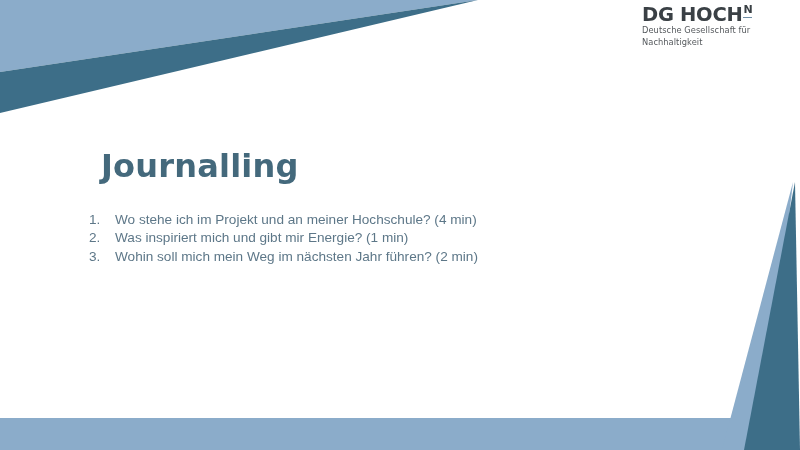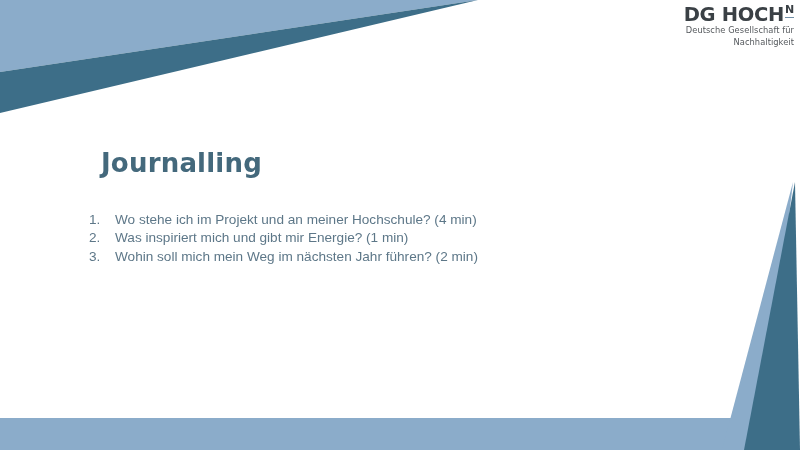--- a/index.html
+++ b/index.html
@@ -22,21 +22,21 @@
     inset: 0;
     width: 800px;
     height: 450px;
     pointer-events: none;
   }
   .logo {
     position: absolute;
     left: 642px;
     top: 4px;
     width: 152px;
-    text-align: right;
+    text-align: left;
   }
   .logo-wordmark {
     font-family: "DejaVu Sans", sans-serif;
     font-weight: bold;
     font-size: 19.5px;
     letter-spacing: -0.3px;
     color: #3a4045;
     line-height: 1;
     white-space: nowrap;
   }
@@ -53,21 +53,21 @@
     color: #55595d;
     line-height: 1.45;
     letter-spacing: 0.05px;
   }
   .title {
     position: absolute;
     left: 101px;
     top: 149px;
     font-family: "DejaVu Sans", sans-serif;
     font-weight: bold;
-    font-size: 26px;
+    font-size: 32px;
     color: #44697c;
     letter-spacing: 0.2px;
     line-height: 1.1;
   }
   .bullets {
     position: absolute;
     left: 86px;
     top: 211px;
     width: 560px;
   }

